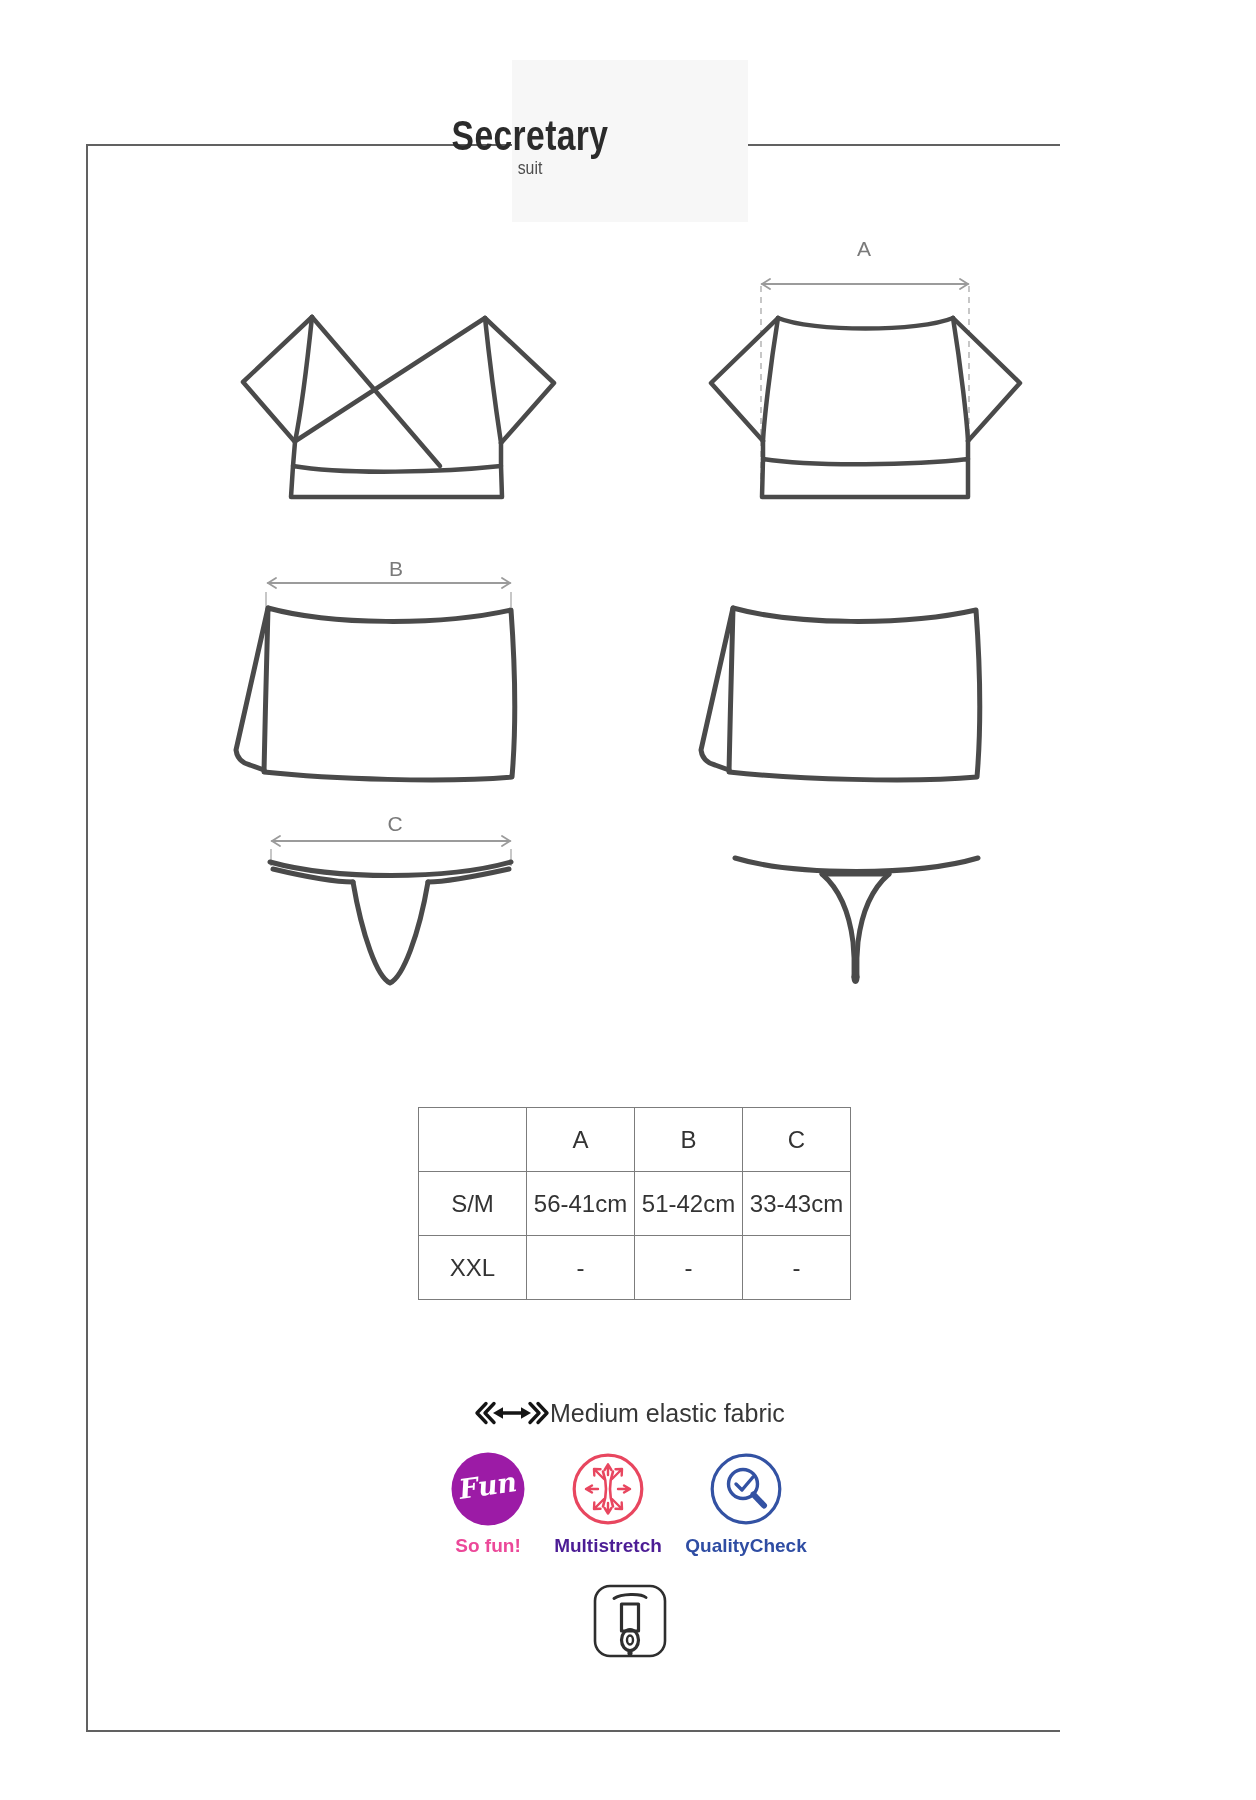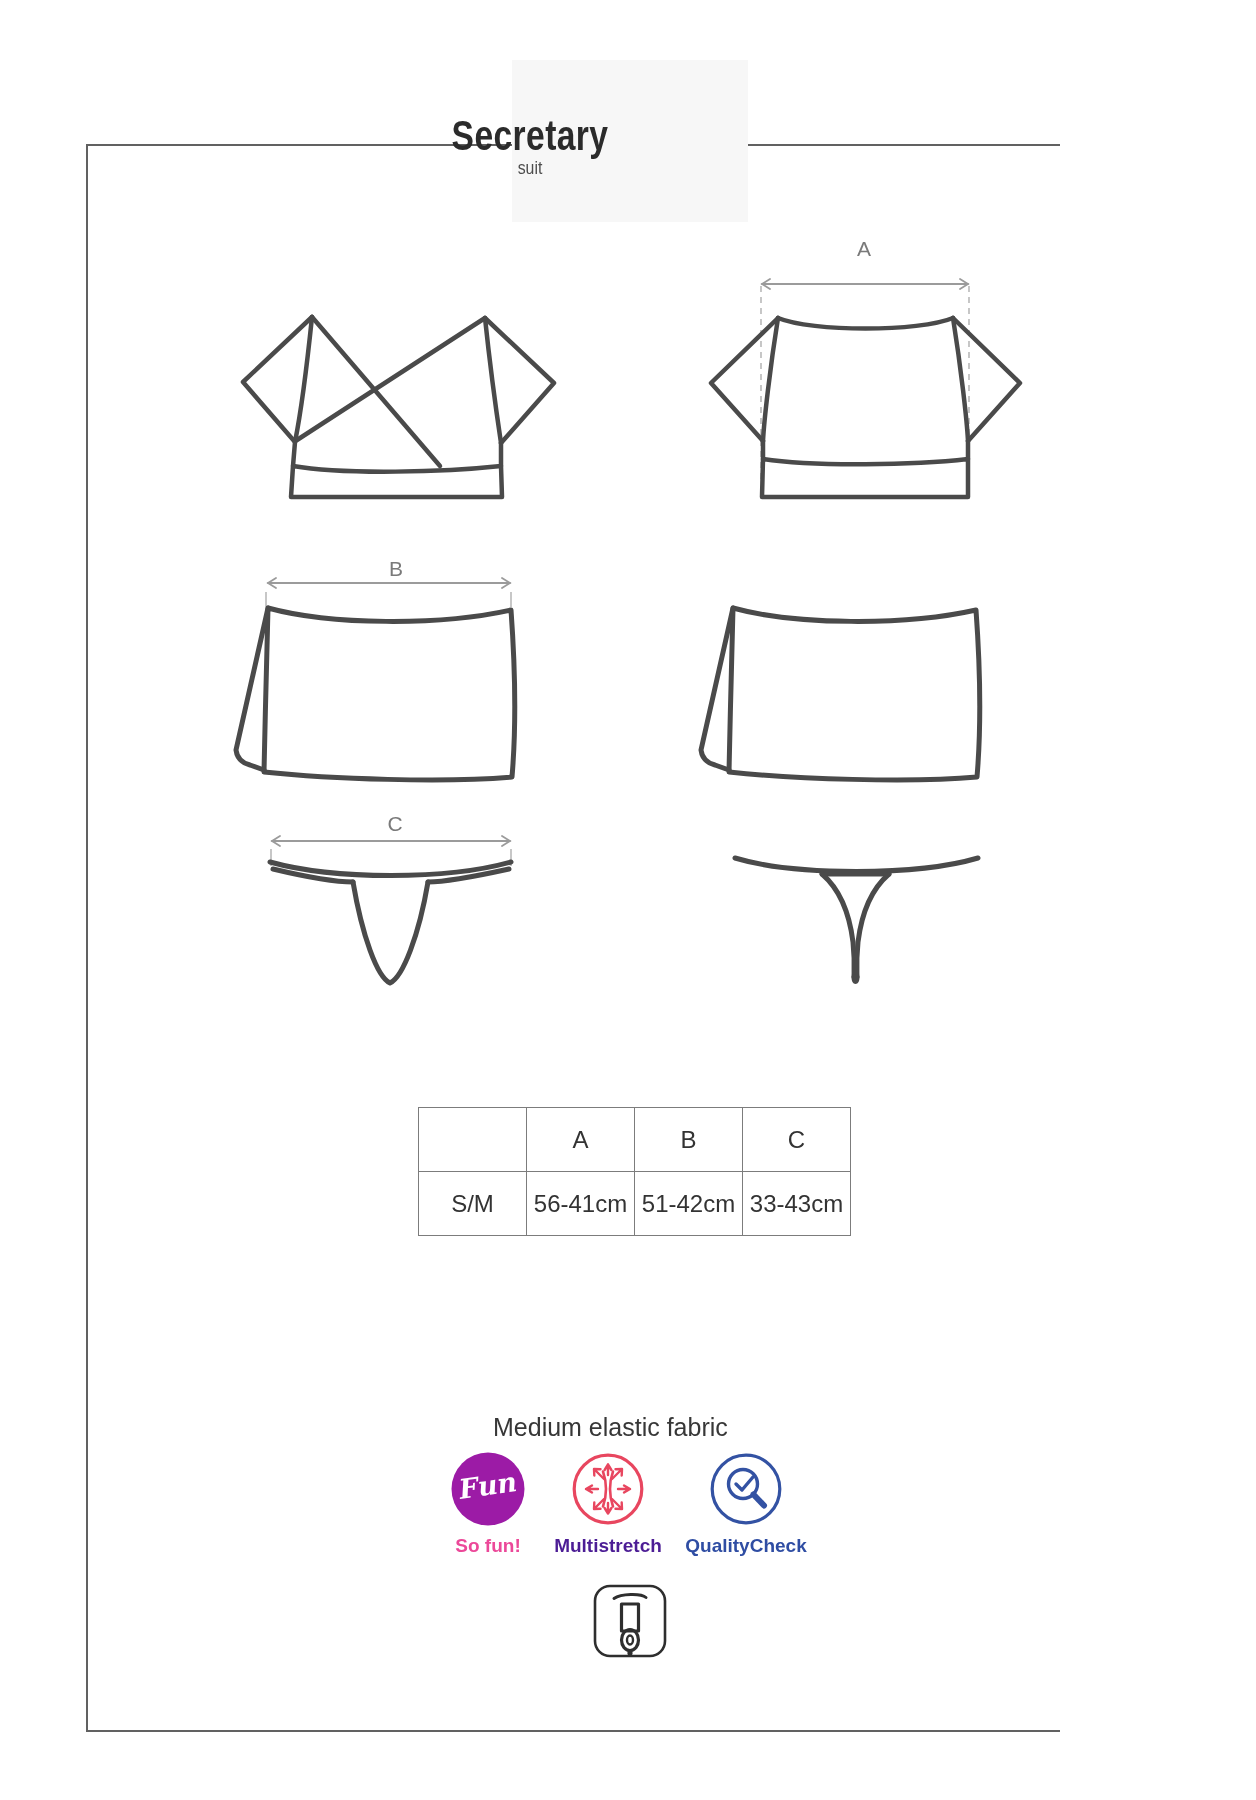--- a/index.html
+++ b/index.html
@@ -9,21 +9,21 @@
   .page-border{left:86px;top:144px;width:1088px;height:1584px;border:2px solid #616161;}
   .title-block{left:512px;top:60px;width:236px;height:162px;background:#f7f7f7;}
   .title{left:0;right:0;top:112px;text-align:center;font-size:42px;font-weight:700;color:#2b2b2b;
          transform:scaleX(0.80);letter-spacing:0.5px;}
   .subtitle{left:0;right:0;top:158px;text-align:center;font-size:18px;color:#4d4d4d;transform:scaleX(0.88);}
   .overlay-svg{left:0;top:0;}
   .dim-label{font-size:21px;color:#7a7a7a;transform:translate(-50%,-50%);}
   .size-table{left:418px;top:1107px;border-collapse:collapse;table-layout:fixed;}
   .size-table td{border:1.5px solid #7c7c7c;width:107px;height:63px;text-align:center;
                  vertical-align:middle;font-size:24px;color:#333;padding:0;}
-  .fabric-row{left:493px;top:1398px;display:flex;align-items:center;gap:14px;height:30px;flex-direction:column;}
+  .fabric-row{left:474px;top:1398px;display:flex;align-items:center;height:30px;}
   .fabric-text{font-size:25px;color:#373737;line-height:30px;white-space:nowrap;}
   .badge{top:1452px;width:140px;display:flex;flex-direction:column;align-items:center;}
   .badge-label{margin-top:9px;font-size:19px;font-weight:700;white-space:nowrap;}
   .badge-fun .badge-label{color:#ec4899;}
   .badge-stretch .badge-label{color:#4c1d95;}
   .badge-quality .badge-label{color:#2f4da3;}
   .fun-wrap{position:relative;width:74px;height:74px;}
   .fun-text{position:absolute;left:0;top:18px;width:74px;text-align:center;color:#fff;
             font-family:"DejaVu Serif",serif;font-style:italic;font-weight:700;font-size:27px;
             transform:rotate(-8deg);}
@@ -122,20 +122,26 @@
       <td></td>
       <td>A</td>
       <td>B</td>
       <td>C</td>
     </tr>
     <tr>
       <td>S/M</td>
       <td>56-41cm</td>
       <td>51-42cm</td>
       <td>33-43cm</td>
+    </tr>
+    <tr>
+      <td>XXL</td>
+      <td>-</td>
+      <td>-</td>
+      <td>-</td>
     </tr>
   </tbody>
     </table>
 
   <div class="abs fabric-row">
     <svg width="76" height="26" viewBox="0 0 76 26">
       <g stroke="#151515" stroke-width="3.4" fill="none" stroke-linecap="round" stroke-linejoin="round">
         <path d="M12,3.5 L3,13 L12,22.5"></path>
         <path d="M20,3.5 L11,13 L20,22.5"></path>
         <path d="M64,3.5 L73,13 L64,22.5"></path>

